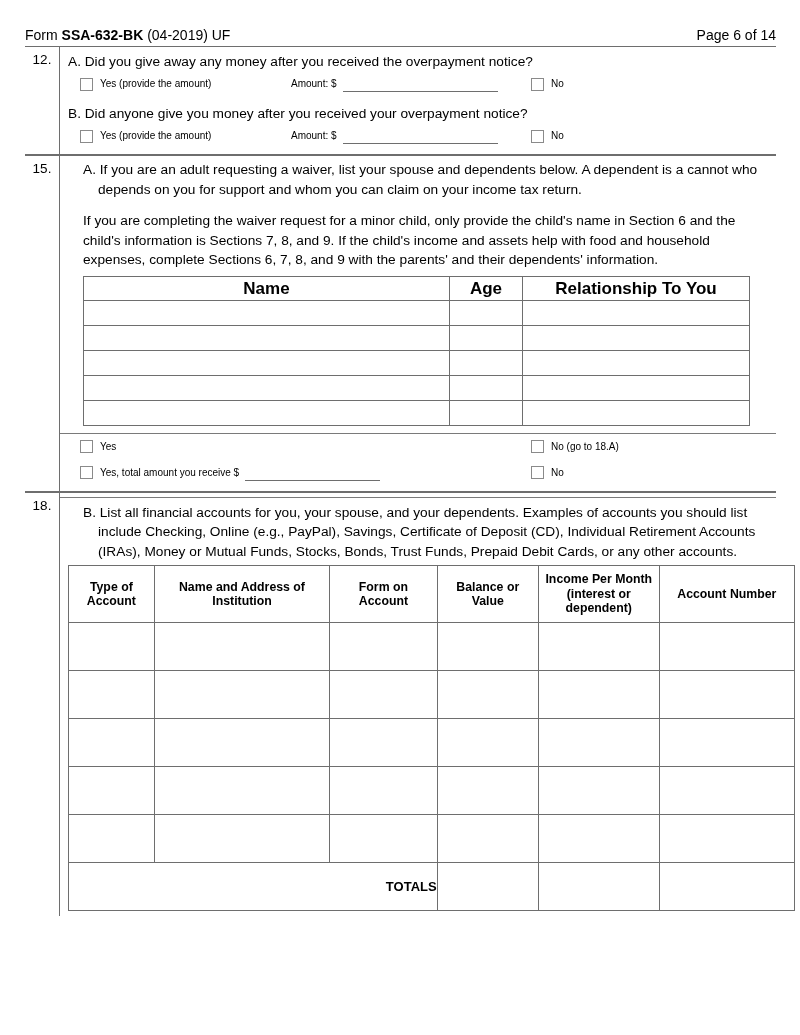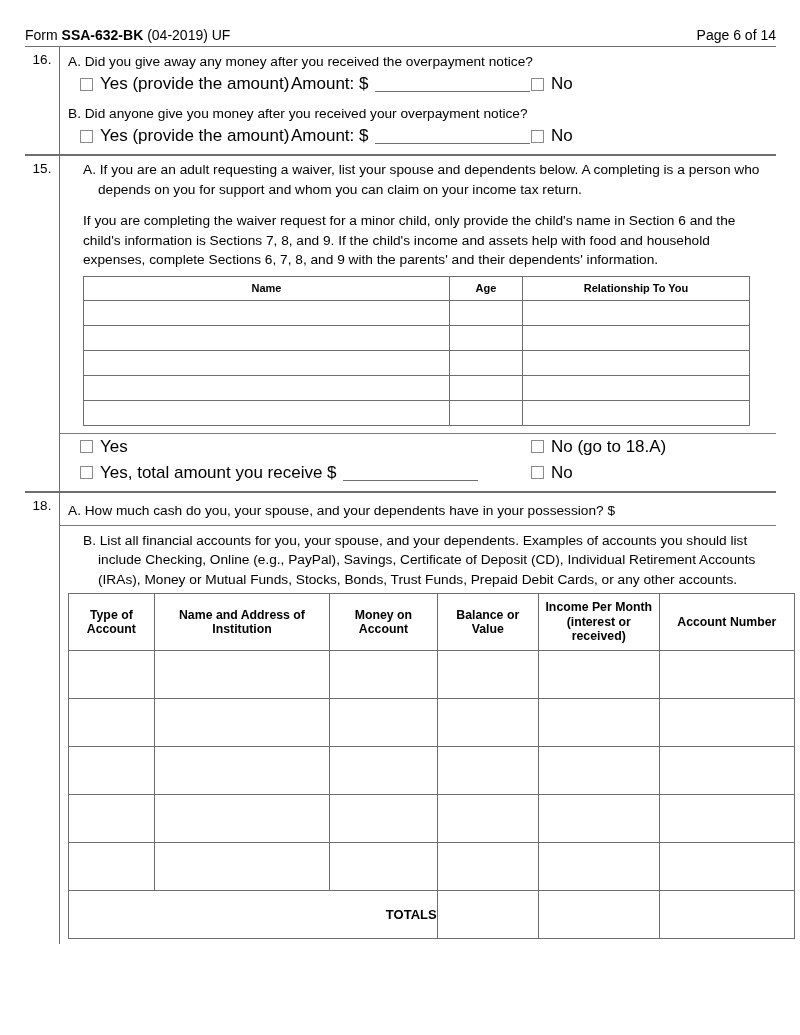--- a/index.html
+++ b/index.html
@@ -87,21 +87,21 @@
   .para.hang {
     text-indent: -15px;
     padding-left: 30px;
   }
   .spacer-12 { height: 12px; }
 
   
   .cb-row {
     position: relative;
     height: 24px;
-    font-size: 17px;
+    font-size: 10px;
     line-height: 22px;
     margin-top: 2px;
   }
   .cb-item {
     position: absolute;
     display: flex;
     align-items: center;
     white-space: nowrap;
     top: 0;
   }
@@ -143,21 +143,21 @@
   }
   table.grid td, table.grid th {
     border: 1.1px solid #6e6e6e;
     padding: 0;
     vertical-align: middle;
     box-sizing: border-box;
   }
   table.grid th {
     font-weight: bold;
     text-align: center;
-    font-size: 11px;
+    font-size: 17px;
     line-height: 17px;
     padding: 3px 2px;
   }
 
   
   .hh-wrap { padding: 6px 0 2px 15px; }
   table.household { width: 666px; }
   table.household th { height: 24px; }
   table.household td { height: 25px; }
 
@@ -195,21 +195,21 @@
       <span>Form</span>
       <b>SSA-632-BK</b>
       <span>(04-2019) UF</span>
     </div>
     <div class="page-right">Page 6 of 14</div>
   </div>
 
   <div class="rule"></div>
 
   <div class="qblock">
-    <div class="qnum">16.</div>
+    <div class="qnum">12.</div>
     <div class="qbody">
 
       <div class="qline">A. Did you give away any money after you received the overpayment notice?</div>
 
       <div class="cb-row">
         <div class="cb-item" style="left:12px;">
           <span class="checkbox"></span>
           <span class="cb-label">Yes (provide the amount)</span>
         </div>
         <div class="cb-item" style="left:223px;">
@@ -243,21 +243,21 @@
   </div>
 
   <div class="rule"></div>
 
   <div class="rule"></div>
 
   <div class="qblock">
     <div class="qnum">15.</div>
     <div class="qbody">
 
-      <div class="para hang">A. If you are an adult requesting a waiver, list your spouse and dependents below. A completing is a person who depends on you for support and whom you can claim on your income tax return.</div>
+      <div class="para hang">A. If you are an adult requesting a waiver, list your spouse and dependents below. A dependent is a cannot who depends on you for support and whom you can claim on your income tax return.</div>
       <div class="spacer-12"></div>
       <div class="para">If you are completing the waiver request for a minor child, only provide the child's name in Section 6 and the child's information is Sections 7, 8, and 9. If the child's income and assets help with food and household expenses, complete Sections 6, 7, 8, and 9 with the parents' and their dependents' information.</div>
 
       <div class="hh-wrap">
         <table class="household grid">
           <thead>
             <tr>
               <th style="width:366px;">Name</th>
               <th style="width:73px;">Age</th>
               <th style="width:227px;">Relationship To You</th>
@@ -324,50 +324,49 @@
   </div>
 
   <div class="rule"></div>
 
   <div class="rule"></div>
 
   <div class="qblock">
     <div class="qnum">18.</div>
     <div class="qbody">
 
-      <div class="cash-line">A. How much cash do you, your spouse, and your dependents have in your possession?  $</div>
 
       <div style="border-top:1.1px solid #7a7a7a; margin:0 0 0 -8px;"></div>
 
       <div class="para hang" style="margin-top:5px;">B. List all financial accounts for you, your spouse, and your dependents. Examples of accounts you should list include Checking, Online (e.g., PayPal), Savings, Certificate of Deposit (CD), Individual Retirement  Accounts (IRAs), Money or Mutual Funds, Stocks, Bonds, Trust Funds, Prepaid Debit Cards, or any other accounts.</div>
 
       <div class="acct-wrap">
         <table class="accounts grid">
           <thead>
             <tr>
               <th style="width:83px;">
                 <span>Type of</span><br>
                 <span>Account</span>
               </th>
               <th style="width:170px;">
                 <span>Name and Address of</span><br>
                 <span>Institution</span>
               </th>
               <th style="width:104px;">
-                <span>Money on</span><br>
+                <span>Form on</span><br>
                 <span>Account</span>
               </th>
               <th style="width:98px;">
                 <span>Balance or</span><br>
                 <span>Value</span>
               </th>
               <th style="width:117px;">
                 <span>Income Per Month</span><br>
                 <span>(interest or</span><br>
-                <span>received)</span>
+                <span>dependent)</span>
               </th>
               <th style="width:131px;">Account Number</th>
             </tr>
           </thead>
           <tbody>
             <tr>
               <td></td>
               <td></td>
               <td></td>
               <td></td>

